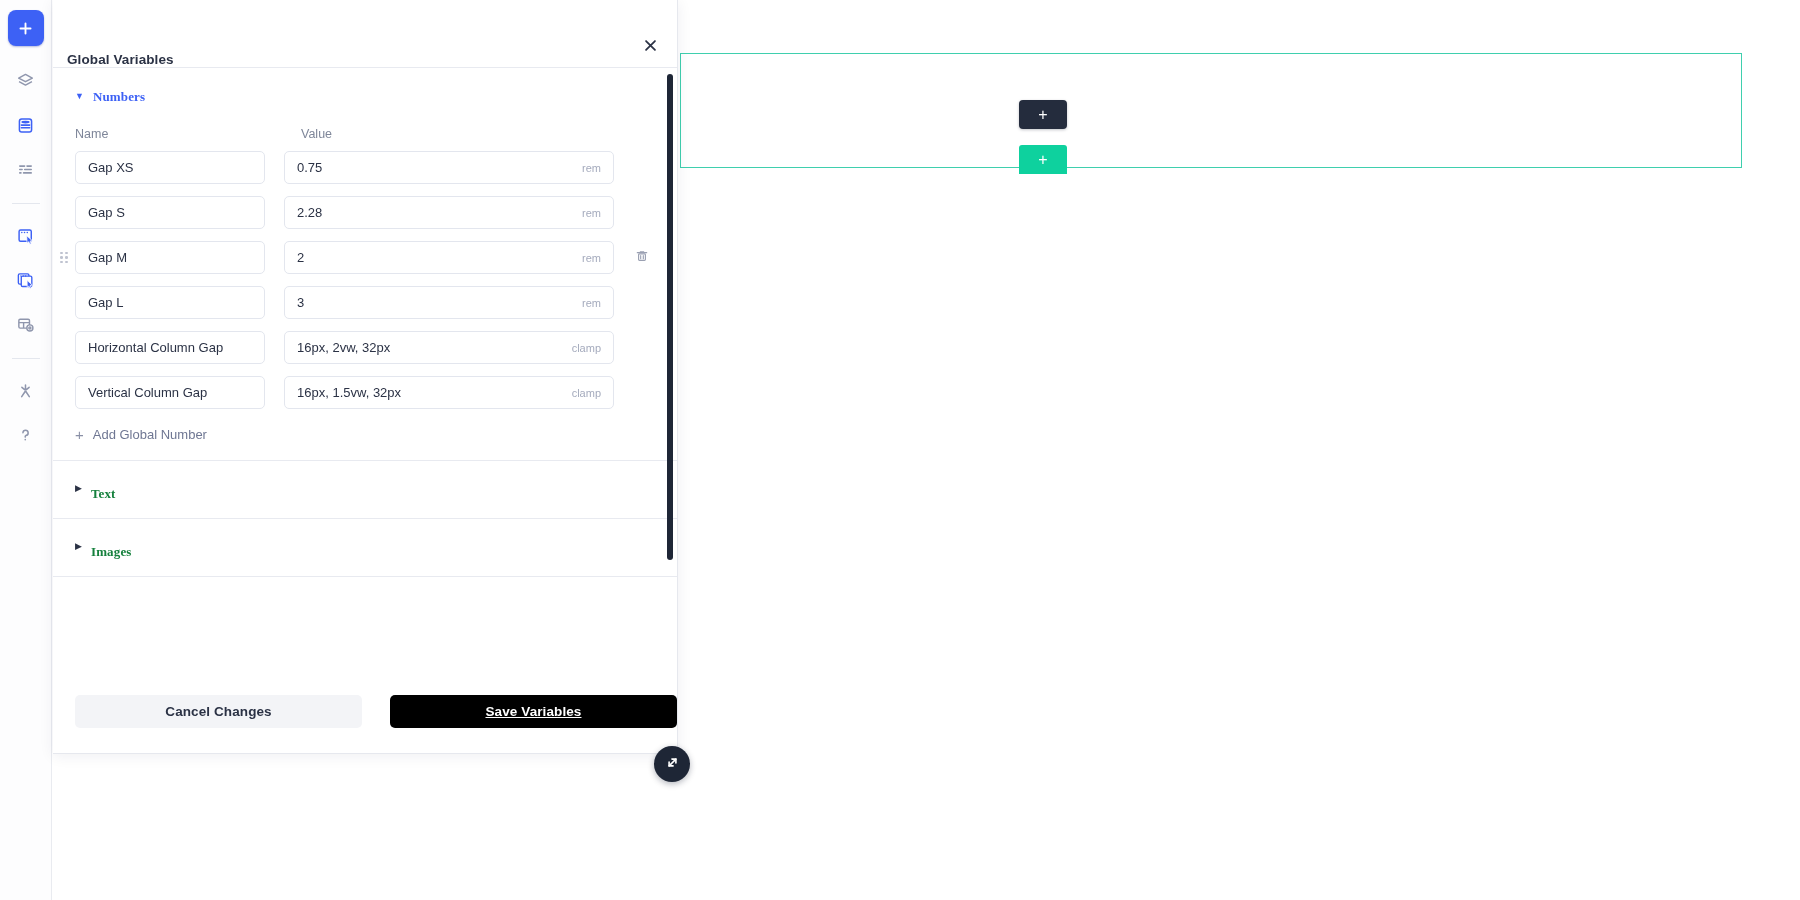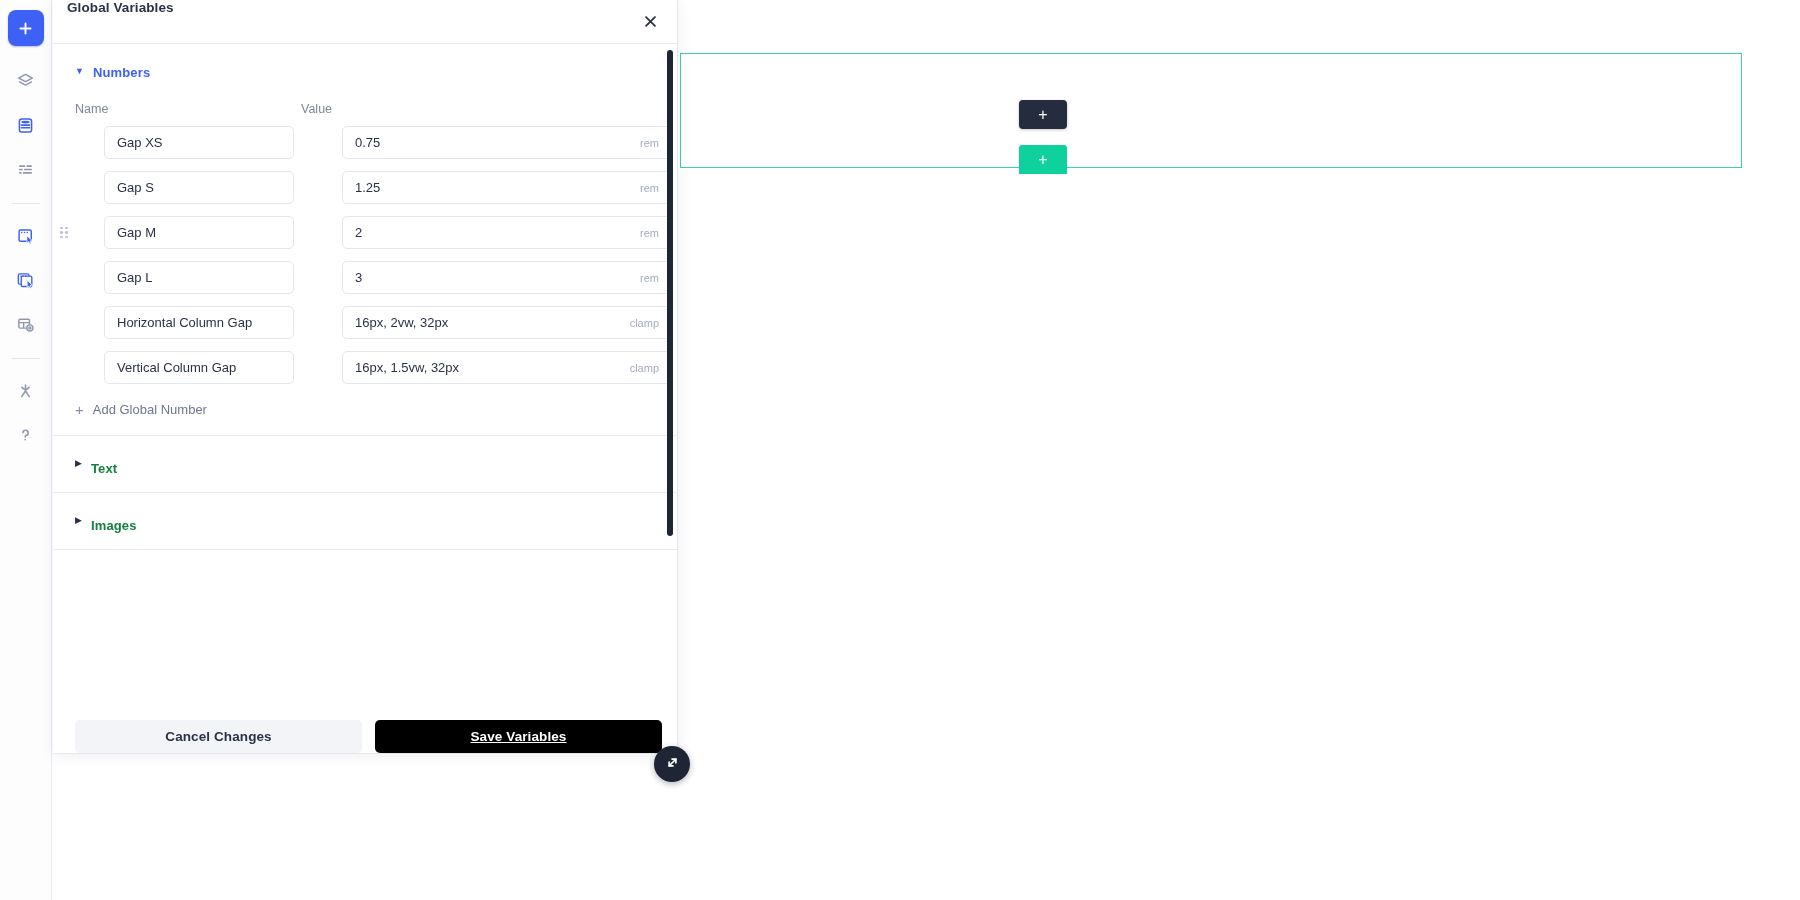--- a/index.html
+++ b/index.html
@@ -54,23 +54,24 @@
     border-bottom: 1px solid #e6e8ee;
     box-shadow: 0 2px 14px rgba(25,35,70,.07);
     display: flex; flex-direction: column;
     z-index: 10;
   }
 
   
   #panel-header {
     height: 44px; flex: 0 0 44px;
     border-bottom: 1px solid #e8eaf0;
-    display: flex; align-items: flex-start;
+    display: flex; align-items: flex-end;
     padding: 0 18px 0 14px;
     position: relative;
+    margin-top: 24px;
   }
   #panel-title {
     font-size: 13.5px; font-weight: 700; color: #2b3245;
     letter-spacing: .1px;
   }
   #panel-close {
     position: absolute; right: 14px; top: 50%;
     transform: translateY(-50%);
     width: 26px; height: 26px;
     display: flex; align-items: center; justify-content: center;
@@ -99,20 +100,21 @@
     cursor: pointer; padding: 5px 0 0 0;
   }
   .caret {
     font-size: 9px; line-height: 1; color: #3d61f5;
     transform: translateY(-1px);
   }
   .caret.collapsed { color: #2b3245; }
   .sec-label {
     font-size: 13px; font-weight: 700; color: #3d61f5;
     letter-spacing: .15px;
+    font-family: Liberation Serif, serif;
   }
   .sec-label.collapsed { color: #15803d; margin-top: 9px; }
 
   
   .sec-collapsed { padding: 16px 22px 16px 22px; display: flex; align-items: center; gap: 9px; cursor: pointer; }
 
   
   .col-heads {
     display: flex; margin: 22px 0 10px 0;
     font-size: 12.5px; color: #7e8699; font-weight: 400; gap: 16px;
@@ -136,21 +138,21 @@
   }
   .drag-handle i { width: 2.5px; height: 2.5px; background: #b4b9c8; border-radius: 50%; display:block; }
 
   .inp {
     height: 33px;
     border: 1px solid #e3e6ee;
     border-radius: 5px;
     background: #ffffff;
     display: flex; align-items: center;
     padding: 0 12px;
-    font-size: 13px; color: #2b3245; margin-left: 29px;
+    font-size: 13px; color: #2b3245;
   }
   .inp-name { width: 190px; flex: 0 0 190px; margin-right: 19px; }
   .inp-value { flex: 0 0 330px; width: 330px; justify-content: space-between; }
   .unit { font-size: 11px; color: #a5abbd; margin-left: 10px; }
   .row-del {
     width: 22px; height: 22px; margin-left: 17px;
     display: flex; align-items: center; justify-content: center;
     color: #9aa0b2; cursor: pointer;
   }
 
@@ -169,23 +171,23 @@
     width: 6px; height: 486px;
     background: #1e2636;
     border-radius: 3px;
     cursor: pointer;
     z-index: 3;
   }
 
   
   #panel-footer {
     flex: 0 0 84px; height: 84px;
-    display: flex; align-items: flex-end;
+    display: flex; align-items: center;
     padding: 0 22px;
-    gap: 13px;
+    gap: 28px;
     background: #ffffff;
   }
   .btn {
     height: 33px;
     border-radius: 5px;
     display: flex; align-items: center; justify-content: center;
     font-size: 13.5px; font-weight: 700;
     cursor: pointer;
     letter-spacing: .1px;
   }
@@ -396,21 +398,21 @@
                 <span>0.75</span>
                 <span class="unit">rem</span>
               </div>
             </div>
 
             <div class="var-row">
               <div class="inp inp-name">
                 <span>Gap S</span>
               </div>
               <div class="inp inp-value">
-                <span>1.25</span>
+                <span>2.28</span>
                 <span class="unit">rem</span>
               </div>
             </div>
 
             <div class="var-row">
               <div class="drag-handle">
                 <i></i>
                   <i></i>
                   <i></i>
                   <i></i>

